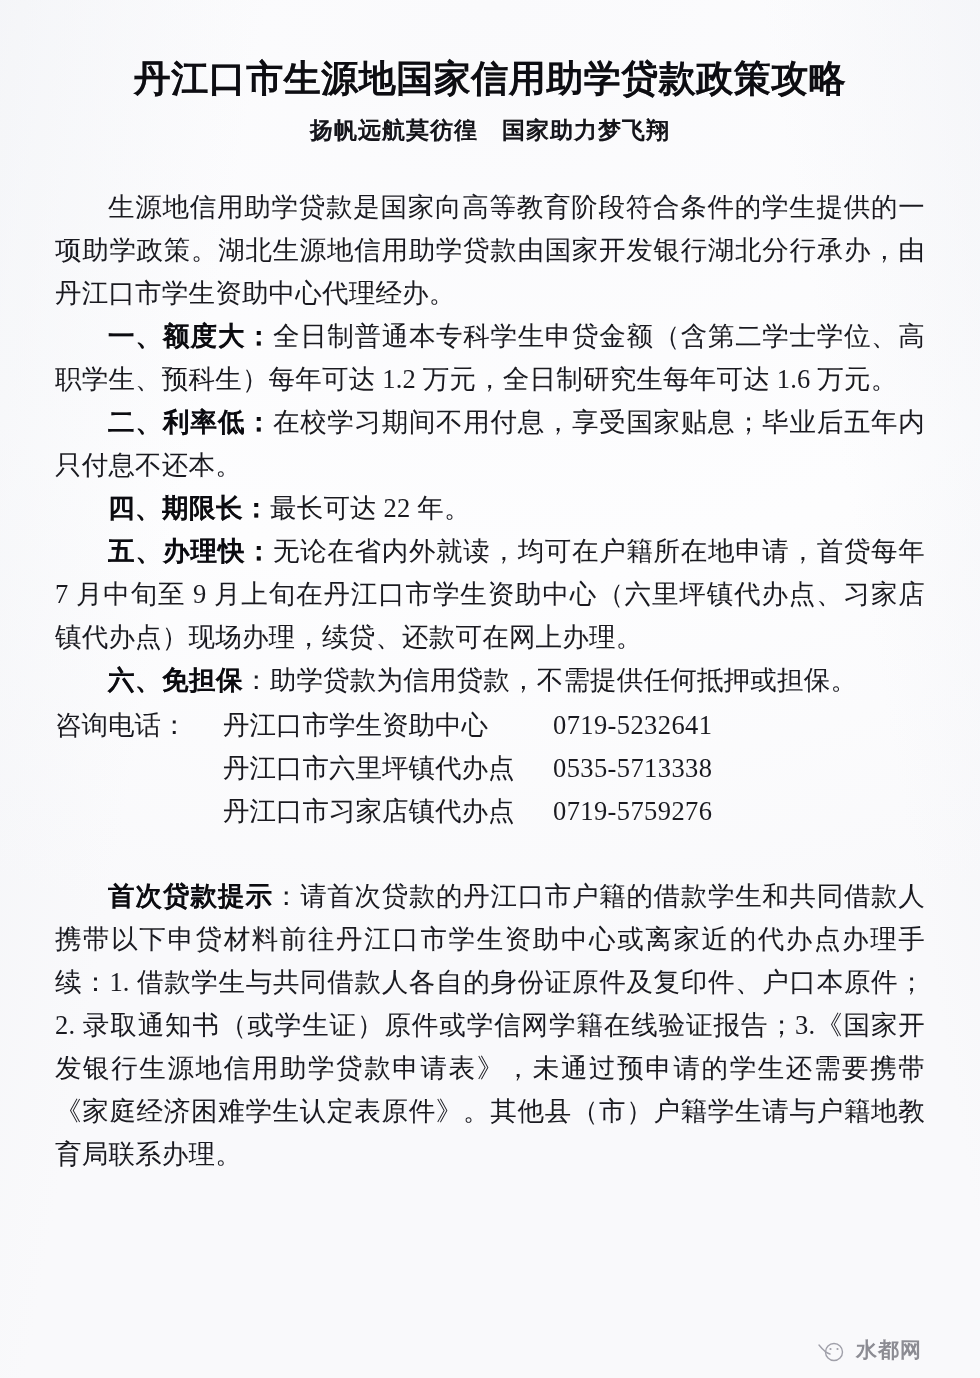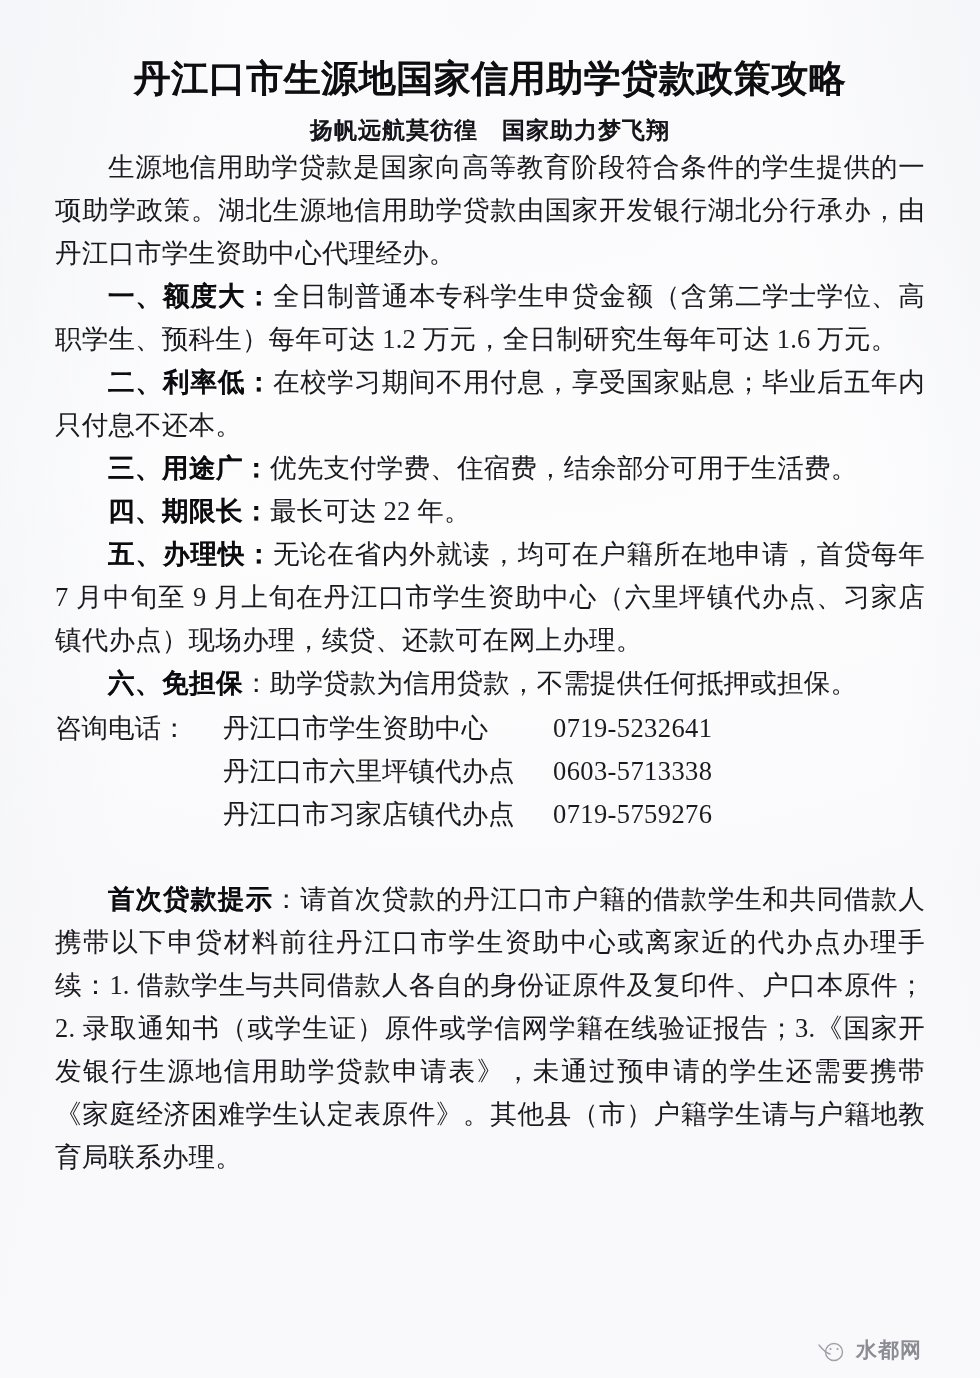--- a/index.html
+++ b/index.html
@@ -42,20 +42,21 @@
     margin: 14px 0 0 0;
     text-align: center;
     font-size: 23px;
     font-weight: bold;
     color: #15151b;
     letter-spacing: 1px;
     text-shadow: 0 0 0.5px rgba(0,0,0,0.3);
   }
 
   .body-block {
+    margin-top: 40px;
   }
   p.para {
     margin: 0;
     font-size: 26.5px;
     line-height: 43px;
     text-align: justify;
     text-justify: inter-ideograph;
     text-indent: 2em;
     color: #1a1a20;
     letter-spacing: 0.2px;
@@ -133,23 +134,20 @@
     <p class="para">生源地信用助学贷款是国家向高等教育阶段符合条件的学生提供的一项助学政策。湖北生源地信用助学贷款由国家开发银行湖北分行承办，由丹江口市学生资助中心代理经办。</p>
 
     <p class="para">
       <span class="lead">一、额度大：</span><span>全日制普通本专科学生申贷金额（含第二学士学位、高职学生、预科生）每年可达 1.2 万元，全日制研究生每年可达 1.6 万元。</span>
     </p>
 
     <p class="para">
       <span class="lead">二、利率低：</span><span>在校学习期间不用付息，享受国家贴息；毕业后五年内只付息不还本。</span>
     </p>
 
-    <p class="para">
-      <span class="lead">三、用途广：</span><span>优先支付学费、住宿费，结余部分可用于生活费。</span>
-    </p>
 
     <p class="para">
       <span class="lead">四、期限长：</span><span>最长可达 22 年。</span>
     </p>
 
     <p class="para">
       <span class="lead">五、办理快：</span><span>无论在省内外就读，均可在户籍所在地申请，首贷每年 7 月中旬至 9 月上旬在丹江口市学生资助中心（六里坪镇代办点、习家店镇代办点）现场办理，续贷、还款可在网上办理。</span>
     </p>
 
     <p class="para">
@@ -158,21 +156,21 @@
 
     <div class="contacts">
       <div class="contact-row">
         <span class="contact-label">咨询电话：</span>
         <span class="contact-office">丹江口市学生资助中心</span>
         <span class="contact-phone">0719-5232641</span>
       </div>
       <div class="contact-row">
         <span class="contact-label"></span>
         <span class="contact-office">丹江口市六里坪镇代办点</span>
-        <span class="contact-phone">0603-5713338</span>
+        <span class="contact-phone">0535-5713338</span>
       </div>
       <div class="contact-row">
         <span class="contact-label"></span>
         <span class="contact-office">丹江口市习家店镇代办点</span>
         <span class="contact-phone">0719-5759276</span>
       </div>
     </div>
 
     <div class="gap"></div>
 

